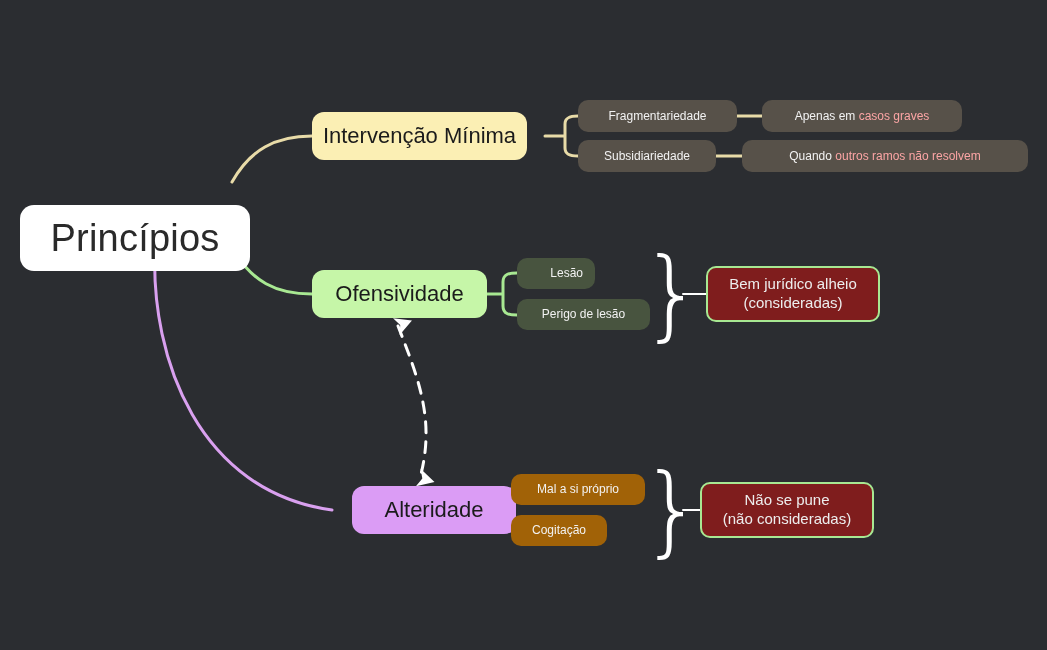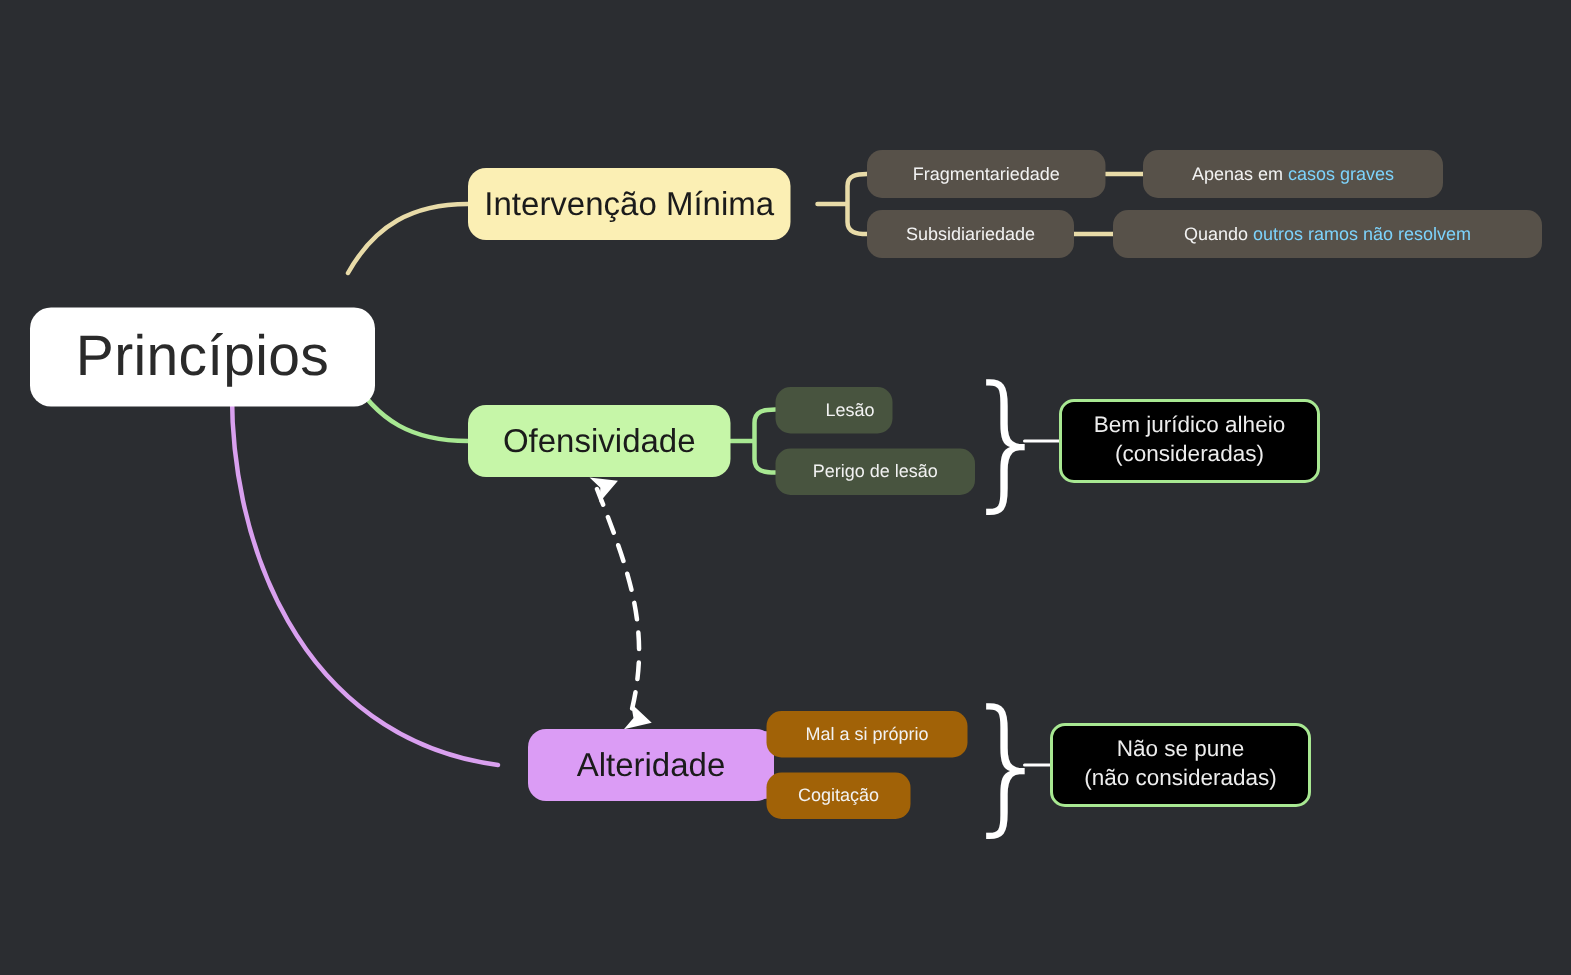--- a/index.html
+++ b/index.html
@@ -66,29 +66,29 @@
     font-size: 12px;
     padding: 0 12px;
   }
   .sub.tan    { background: #575149; }
   .sub.forest { background: #48543f; }
   .sub.plum   { background: #a16207; }
 
   
   .callout {
     border-radius: 10px;
-    background: #000000;
+    background: #7f1d1d;
     border: 2px solid #a8e892;
     color: #ededed;
     font-size: 15px;
     flex-direction: column;
     line-height: 1.25;
   }
 
-  .hl { color: #7dd3fc; margin-top: 24px; }
+  .hl { color: #fca5a5; margin-top: 24px; }
 
   .brace {
     position: absolute;
     z-index: 2;
     color: #ffffff;
     font-family: "DejaVu Sans", sans-serif;
     font-weight: 300;
     display: flex;
     align-items: center;
     justify-content: center;

